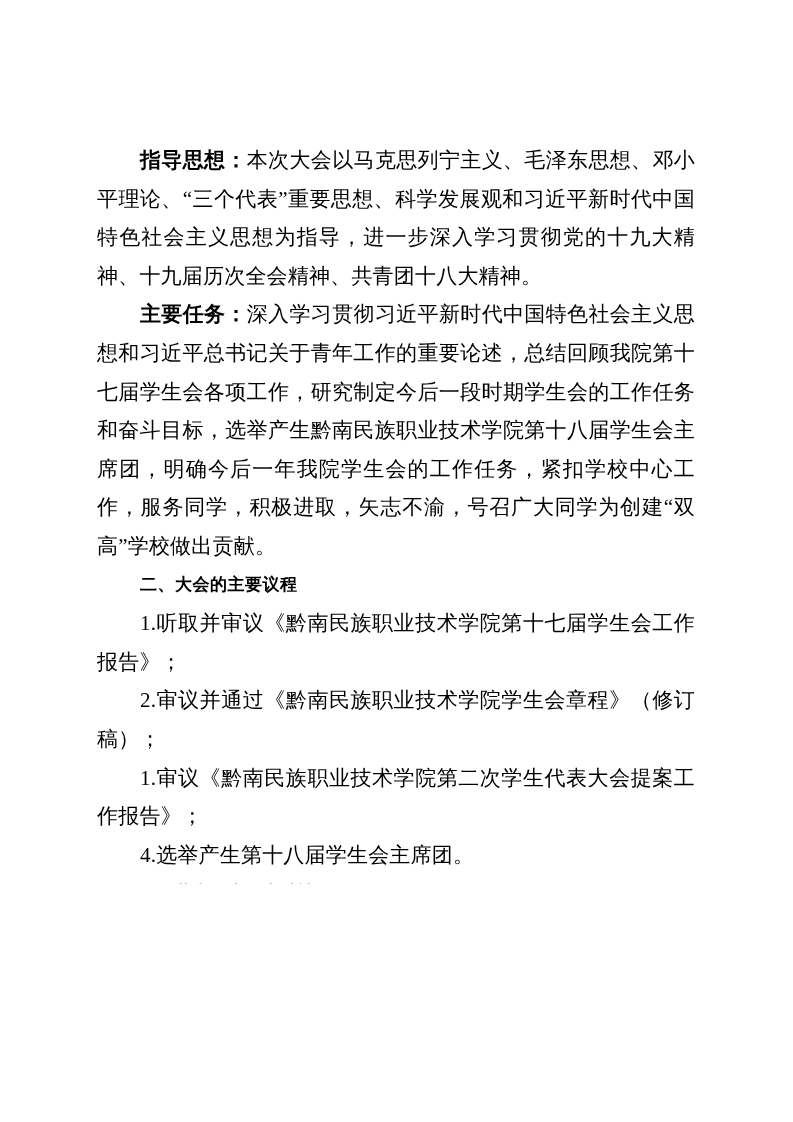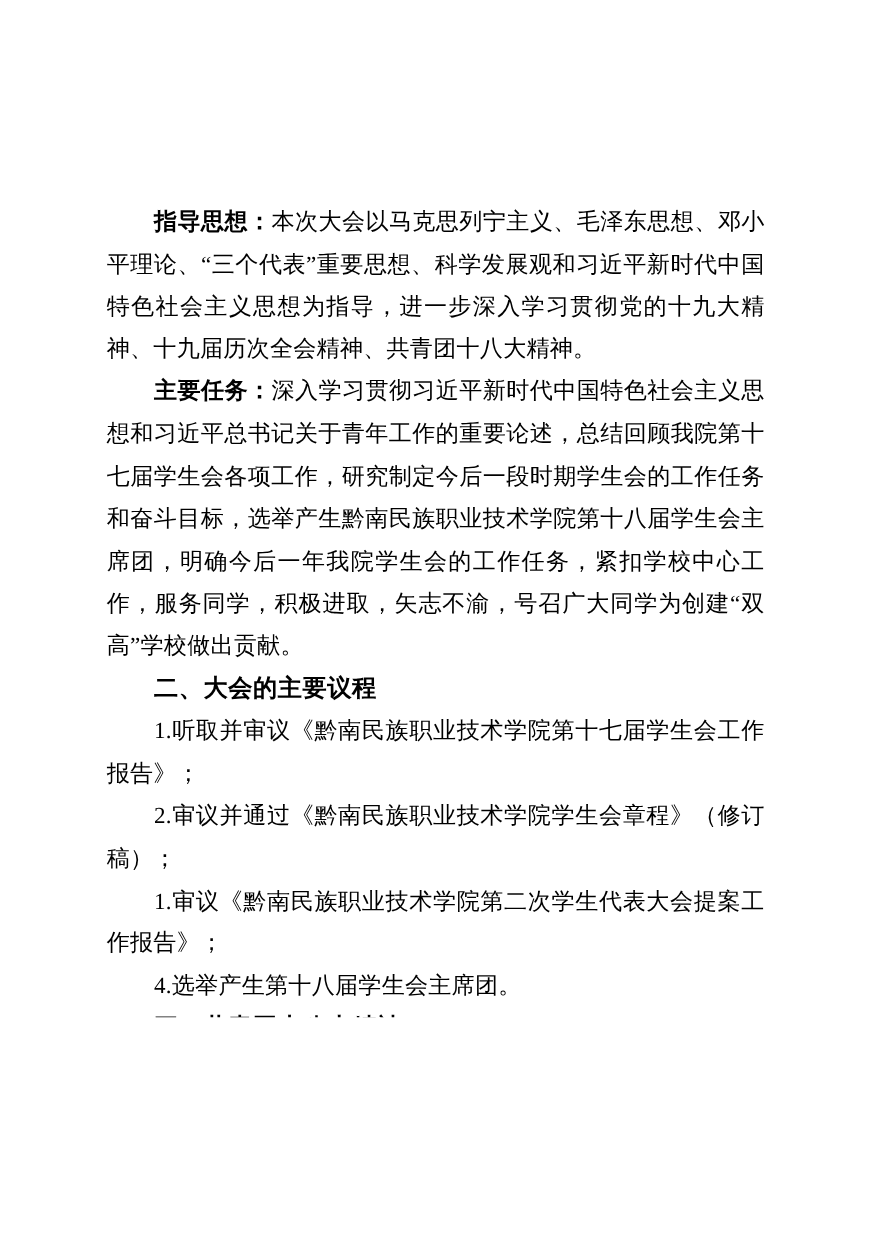--- a/index.html
+++ b/index.html
@@ -9,21 +9,20 @@
     background: #ffffff;
   }
   .page {
     position: relative;
     width: 793px;
     height: 884px;
     background: #ffffff;
     color: #000000;
     overflow: hidden;
     font-family: "Liberation Serif", "DejaVu Serif", serif;
-    margin-top: 41px;
   }
   .content {
     position: absolute;
     left: 97px;
     top: 141px;
     width: 598px;
   }
   .para {
     margin: 0;
     font-size: 21px;
@@ -32,21 +31,21 @@
     text-justify: inter-ideograph;
     text-indent: 43px;
     font-family: "Liberation Serif", "DejaVu Serif", serif;
     letter-spacing: 0.2px;
   }
   .para .lead {
     font-weight: bold;
   }
   .heading {
     margin: 0;
-    font-size: 22px;
+    font-size: 17px;
     line-height: 38.6px;
     font-weight: bold;
     text-indent: 43px;
     font-family: "Liberation Sans", "DejaVu Sans", sans-serif;
     letter-spacing: 0.5px;
   }
   .page-number {
     position: absolute;
     left: 103px;
     top: 995px;

